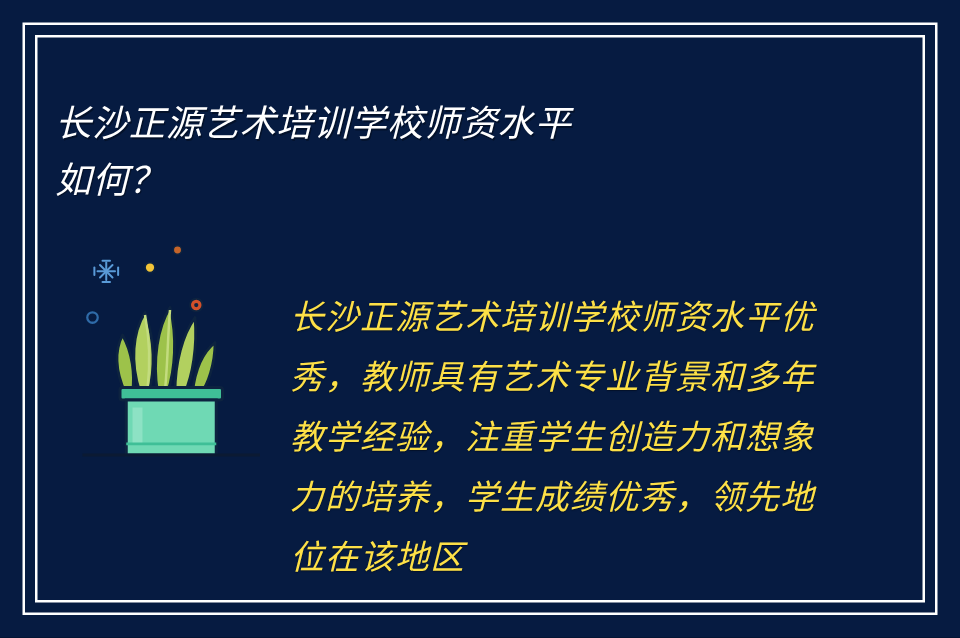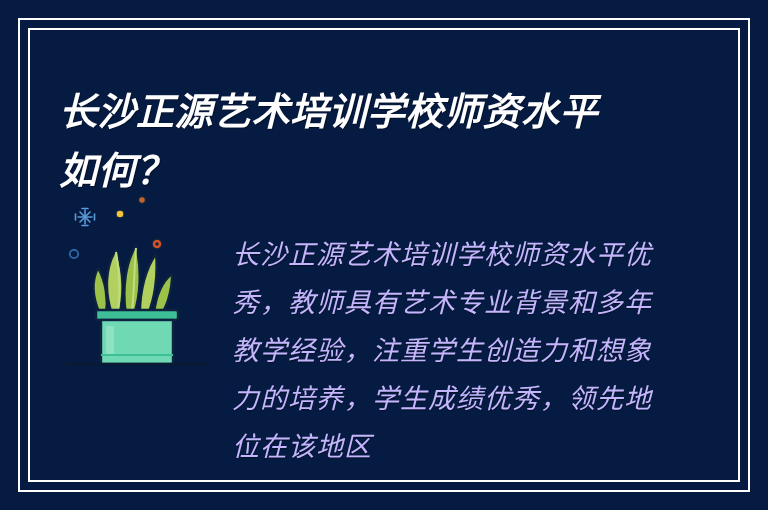--- a/index.html
+++ b/index.html
@@ -34,26 +34,26 @@
     top: 28px;
     right: 28px;
     bottom: 28px;
     border: 2px solid #ffffff;
     pointer-events: none;
   }
 
   
   .headline {
     position: absolute;
-    left: 59px;
+    left: 44px;
     top: 58px;
     width: 620px;
     color: #ffffff;
-    font-size: 38px;
-    font-weight: 700;
+    font-size: 29px;
+    font-weight: 400;
     font-style: italic;
     line-height: 1.55;
     letter-spacing: 0.5px;
     font-family: "DejaVu Sans", "Liberation Sans", sans-serif;
     text-shadow: 1px 1px 0 rgba(0,0,0,0.35);
     white-space: pre-wrap;
   }
 
   
   .illustration {
@@ -64,21 +64,21 @@
     height: 180px;
   }
   .illustration svg { display: block; width: 150px; height: 180px; }
 
   
   .body-copy {
     position: absolute;
     left: 232px;
     top: 204px;
     width: 420px;
-    color: #c4b5fd;
+    color: #fde047;
     font-size: 27px;
     line-height: 1.78;
     letter-spacing: 1px;
     font-family: "DejaVu Serif", "Liberation Serif", serif;
     font-style: italic;
     text-shadow: 0 1px 1px rgba(0,0,0,0.4);
     text-align: justify;
     word-break: break-all;
   }
 </style>

